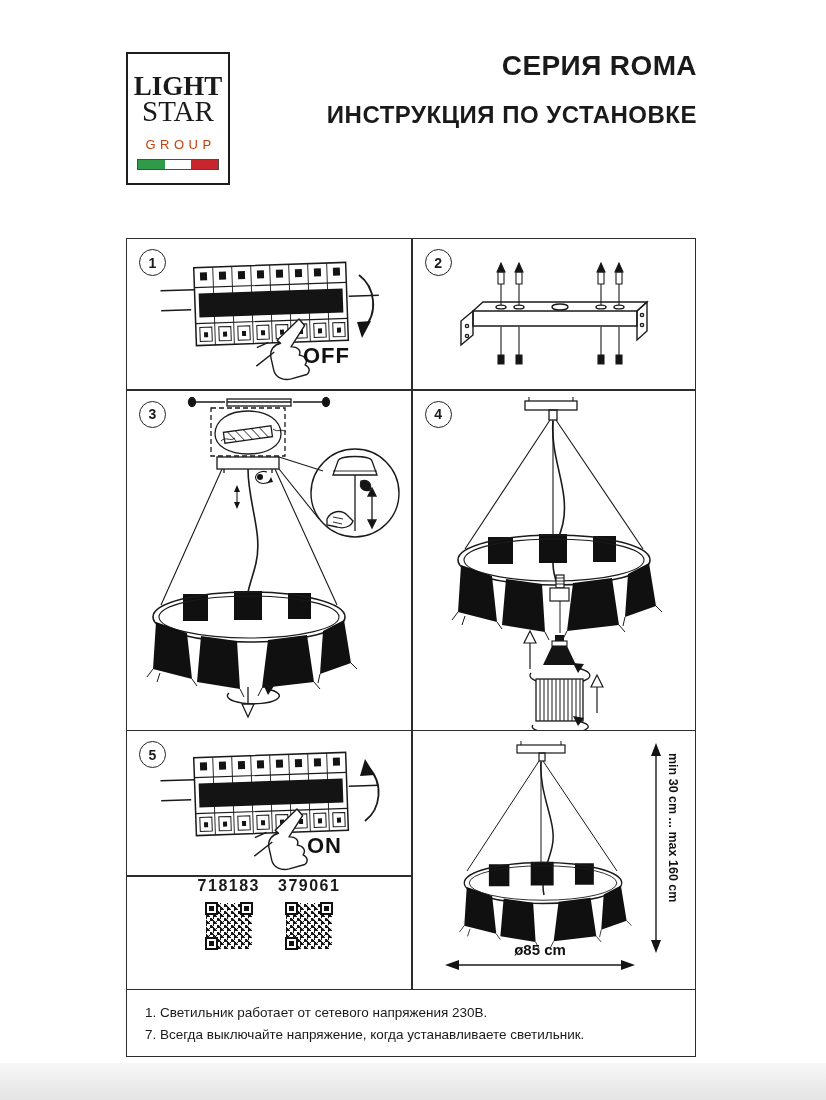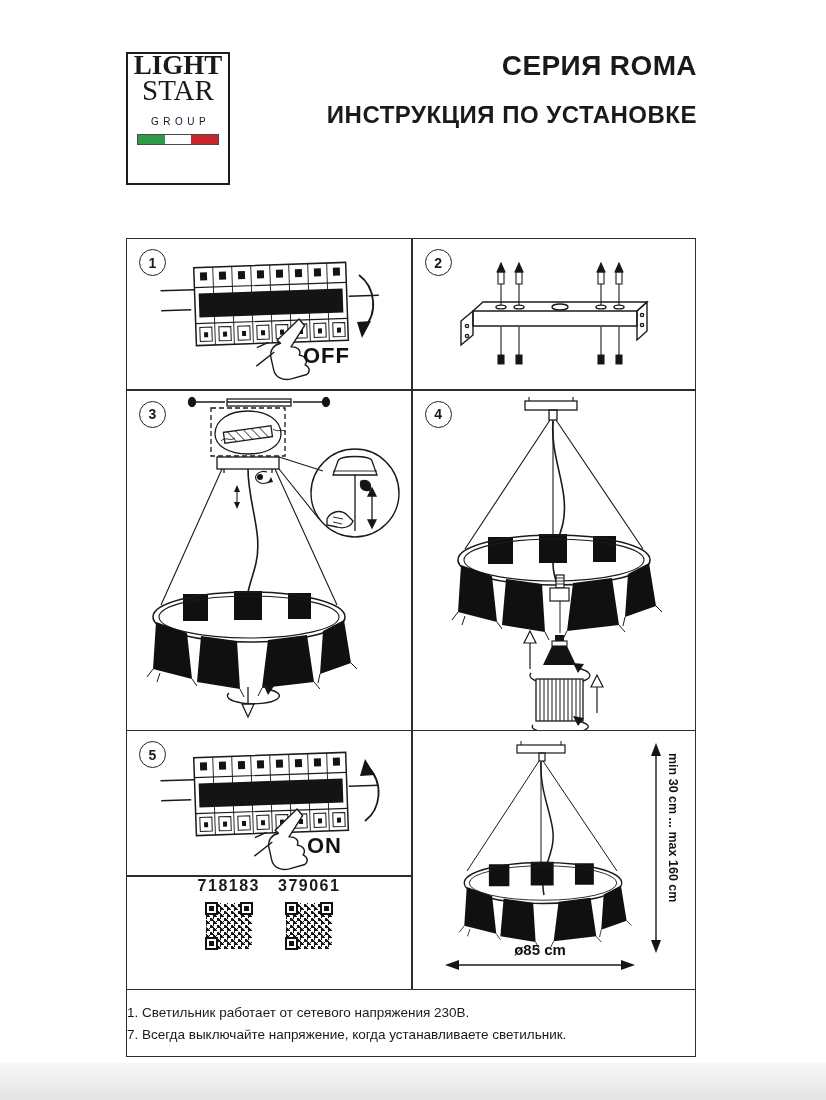--- a/index.html
+++ b/index.html
@@ -4,24 +4,24 @@
 <style>
   html,body{margin:0;padding:0;background:#fff;}
   .sheet{position:relative;width:826px;height:1100px;background:#fff;overflow:hidden;
          font-family:"Liberation Sans",sans-serif;color:#1a1a1a;}
   svg{display:block;}
   svg text{font-family:"Liberation Sans",sans-serif;fill:#111;}
 
   
   .logo{position:absolute;left:126px;top:52px;width:104px;height:133px;
         border:2.5px solid #1d1d1d;box-sizing:border-box;background:#fff;
-        display:flex;flex-direction:column;align-items:center;}
+        display:flex;flex-direction:column;align-items:center;padding-top:21px;}
   .logo-light{font-family:"Liberation Serif",serif;font-weight:bold;font-size:27px;line-height:23px;letter-spacing:0;}
   .logo-star{font-family:"Liberation Serif",serif;font-weight:normal;font-size:29px;line-height:27px;}
-  .logo-group{font-size:10px;letter-spacing:4.5px;color:#0f172a;margin-top:12px;padding-left:5px;text-align:center;}
+  .logo-group{font-size:13px;letter-spacing:4.5px;color:#c2410c;margin-top:12px;padding-left:5px;text-align:center;}
   .flag{margin-top:7px;width:80px;height:9px;border:1px solid #4a4a4a;display:flex;box-sizing:content-box;}
   .flag span{flex:1 1 0;}
   .flag .fg{background:#2f9a48;} .flag .fw{background:#fdfdfd;} .flag .fr{background:#c8252c;}
 
   .head-text{position:absolute;top:48px;right:129px;text-align:right;white-space:nowrap;}
   .series{font-size:28px;font-weight:bold;line-height:35px;letter-spacing:.4px;}
   .title{font-size:24px;font-weight:bold;line-height:31px;letter-spacing:.5px;}
   .title.first{margin-top:16px;text-align:center;}
 
   
@@ -50,21 +50,21 @@
   .qr{position:relative;width:52px;height:52px;box-sizing:border-box;background:
       repeating-linear-gradient(45deg,rgba(255,255,255,.85) 0 1px,transparent 1px 5px),
       repeating-conic-gradient(#161616 0% 25%,#fff 0% 50%);
       background-size:auto,7px 7px;outline:3px solid #fff;outline-offset:-3px;}
   .fd{position:absolute;width:13px;height:13px;border:2.6px solid #111;background:#fff;box-sizing:border-box;}
   .fd::after{content:"";position:absolute;inset:1.8px;background:#111;}
   .fd.tl{top:2px;left:2px;} .fd.tr{top:2px;right:2px;} .fd.bl{bottom:2px;left:2px;}
 
   
   .footer{position:absolute;left:126px;top:990px;width:570px;height:67px;box-sizing:border-box;
-          border:1.6px solid #2d2d2d;border-top:none;
+          border:1.6px solid #2d2d2d;border-top:none;padding-left:18px;
           display:flex;flex-direction:column;justify-content:center;gap:3px;
           font-size:13.5px;line-height:19px;background:#fff;}
   .page-edge{position:absolute;left:0;right:0;top:1063px;height:37px;
              background:linear-gradient(180deg,#f7f7f7,#e4e4e4);}
 </style>
 </head>
 <body>
 
 <div class="sheet">
 

